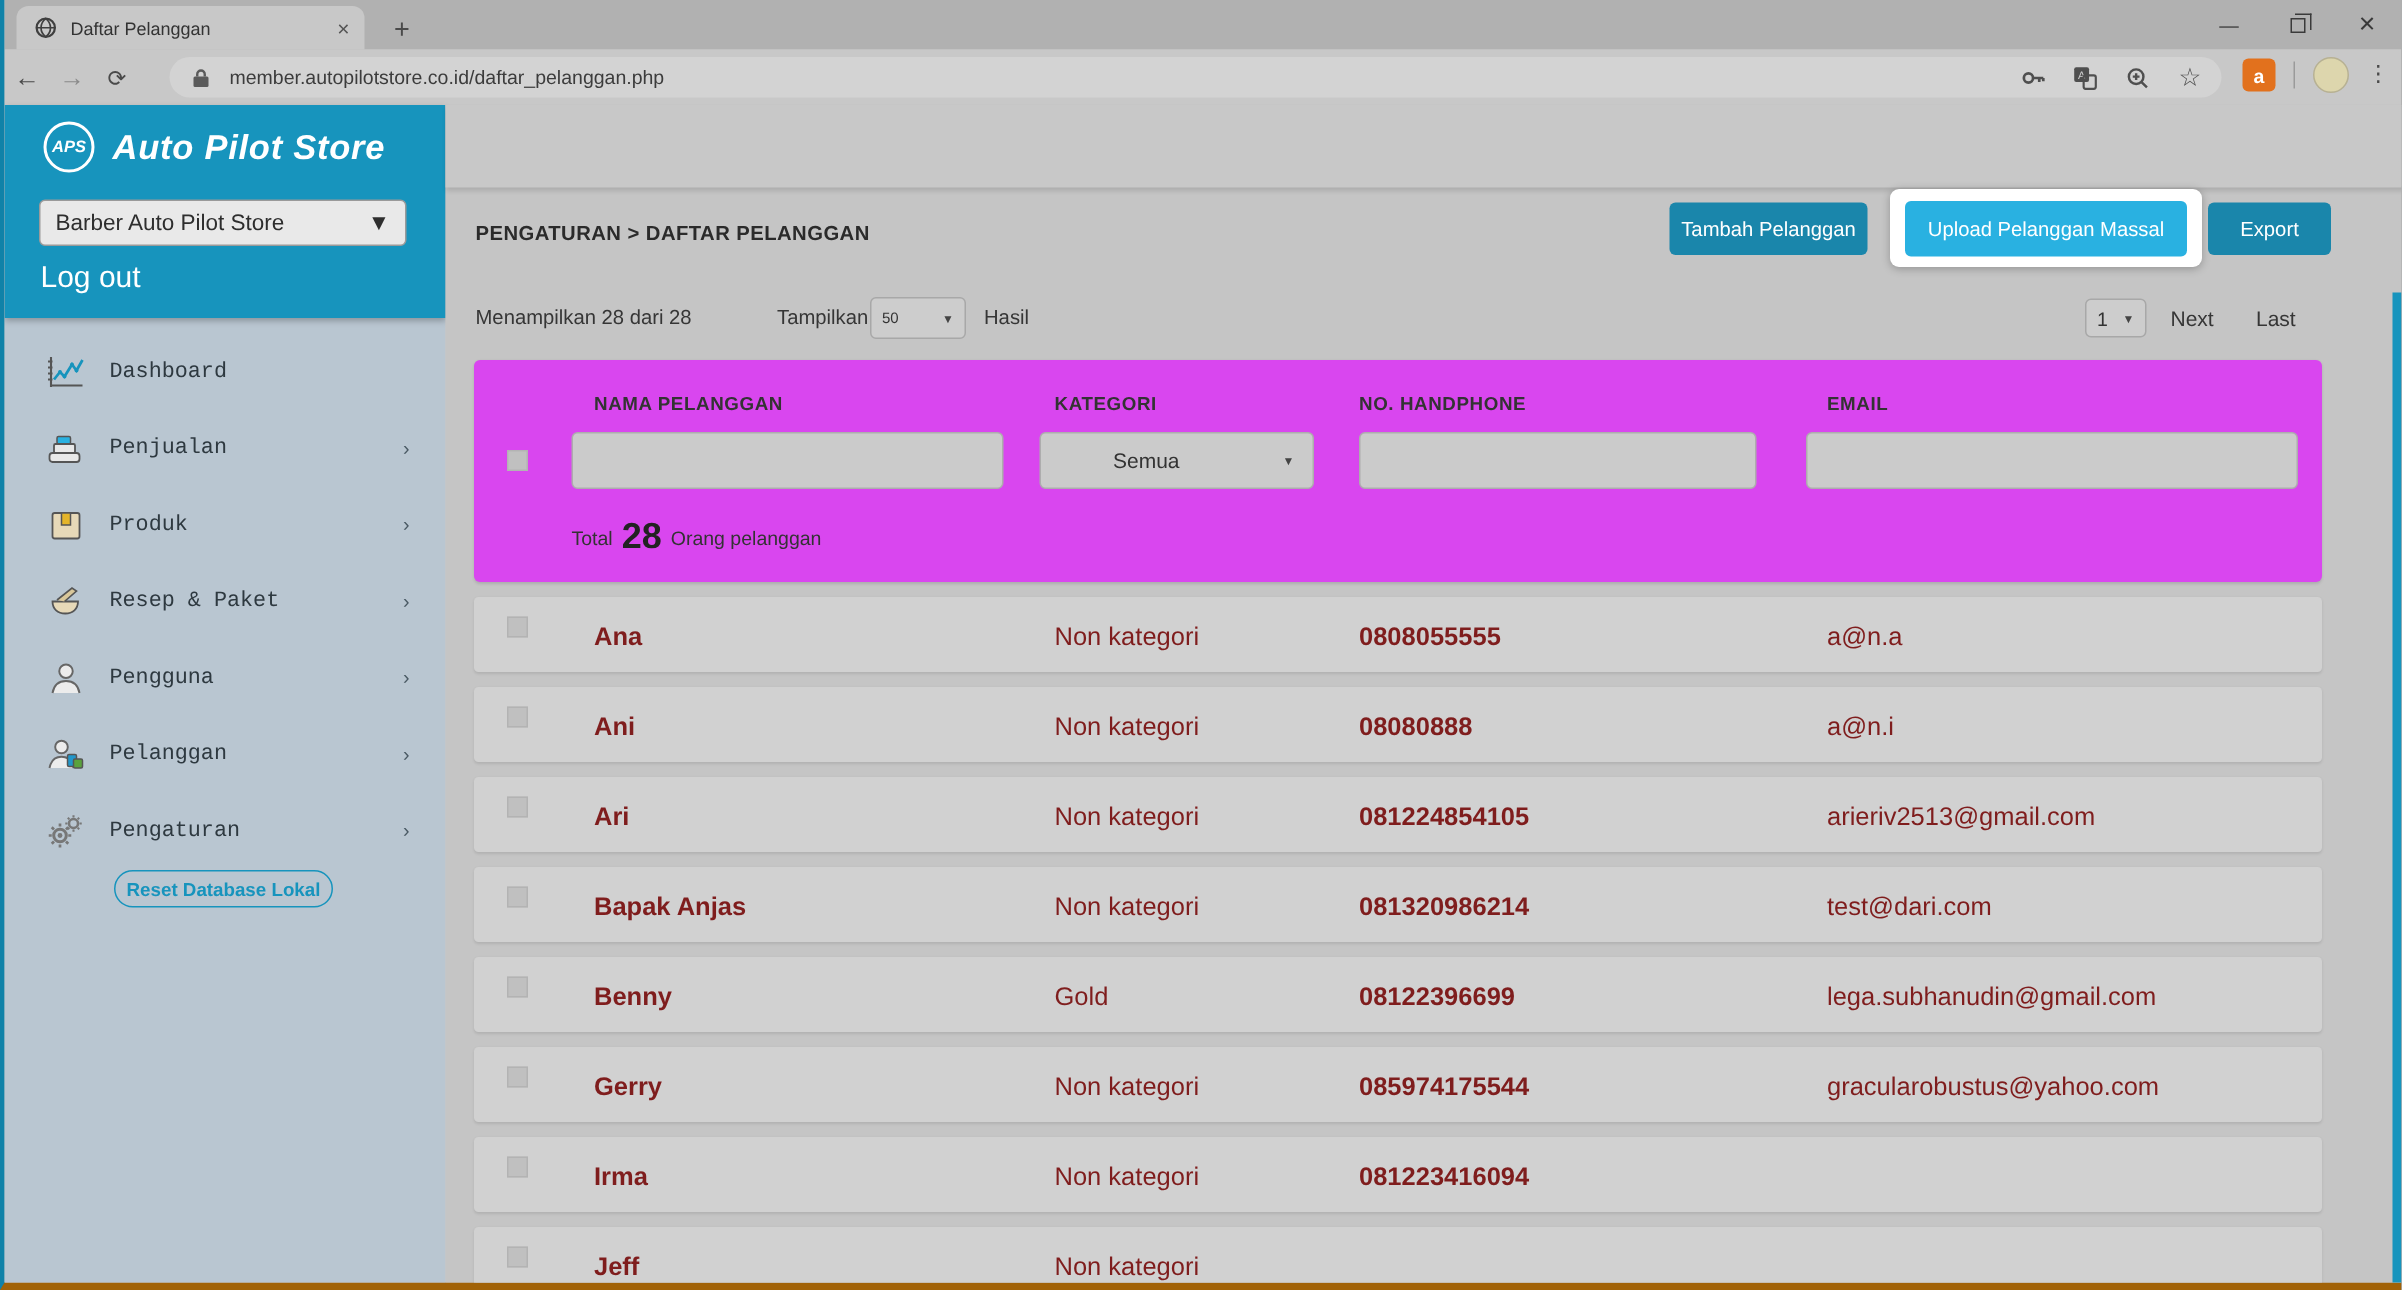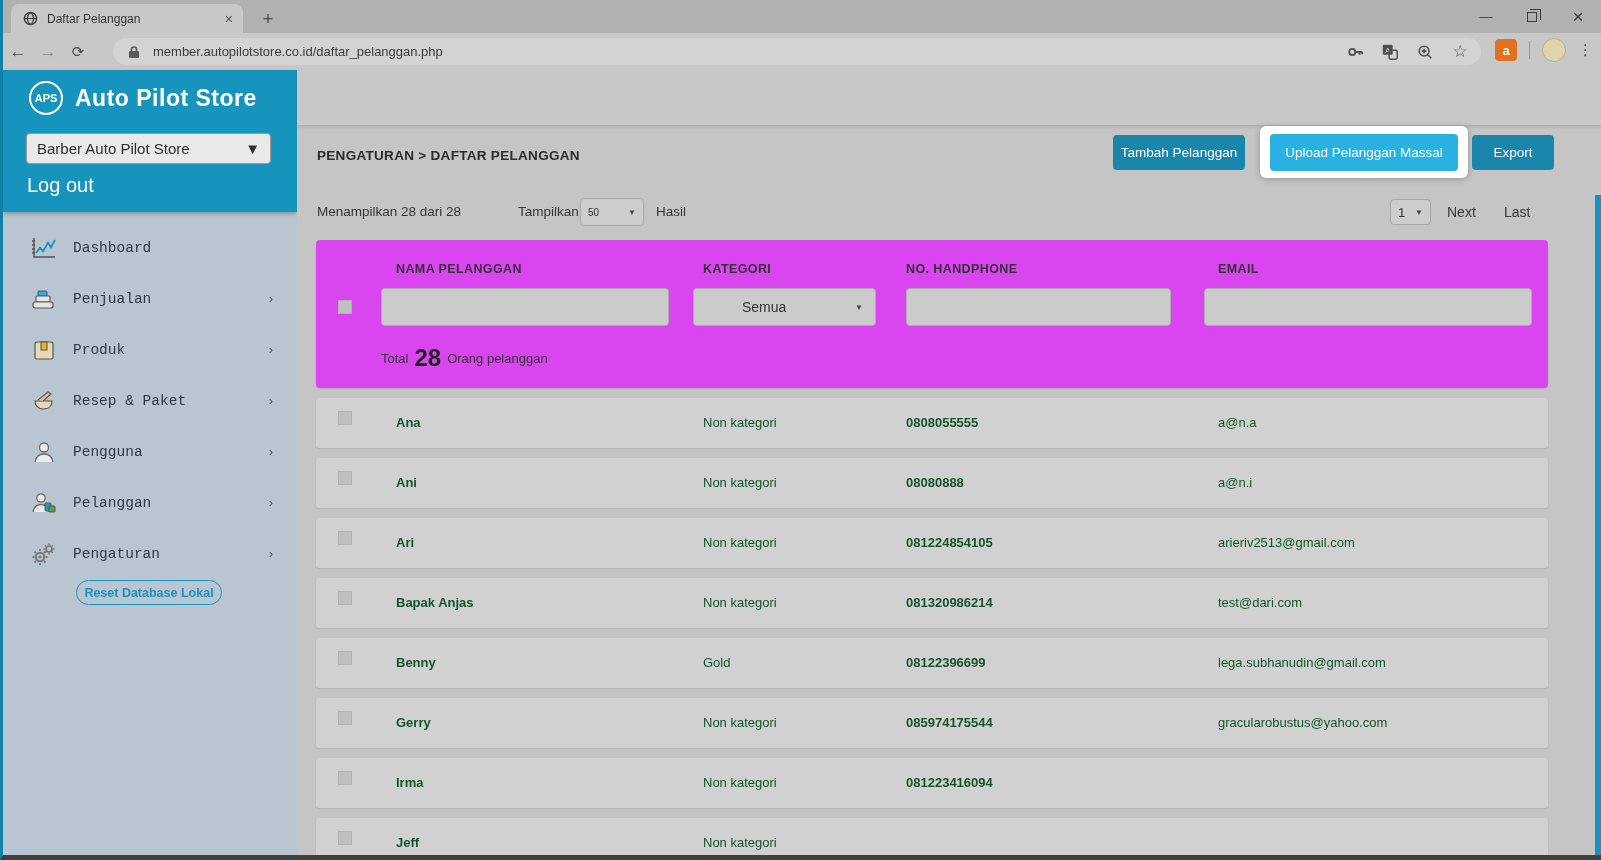--- a/index.html
+++ b/index.html
@@ -1,19 +1,19 @@
 <!DOCTYPE html>
 <html><head>
 <meta charset="utf-8">
 <style>
   * { margin:0; padding:0; box-sizing:border-box; }
   html,body { width:1601px; height:860px; overflow:hidden; background:#9e9e9e; }
   body { font-family:"Liberation Sans","DejaVu Sans",sans-serif; }
   #app { position:relative; width:1601px; height:860px; overflow:hidden;
-         border-left:3px solid #1082a8; border-bottom:5px solid #404040; background:#c6c6c6; }
+         border-left:3px solid #1082a8; border-bottom:5px solid #a16207; background:#c6c6c6; }
 
   
   .titlebar { position:absolute; left:0; top:0; width:100%; height:33px; background:#b1b1b1; }
   .tab { position:absolute; left:8px; top:4px; width:232px; height:29px; background:#c8c8c8;
          border-radius:8px 8px 0 0; display:flex; align-items:center; padding:0 10px; gap:8px; }
   .tab-title { font-size:12px; color:#333; flex:1; white-space:nowrap; overflow:hidden; }
   .tab-close { color:#555; font-size:14px; cursor:default; }
   .newtab { position:absolute; left:253px; top:8px; width:24px; height:24px; color:#4a4a4a;
             font-size:18px; text-align:center; line-height:22px; }
   .wincontrols { position:absolute; right:0; top:0; height:33px; display:flex; }
@@ -36,21 +36,21 @@
                justify-content:center; color:#fff; font-size:13px; font-weight:bold; }
   .tb-right { position:absolute; right:8px; top:5px; display:flex; align-items:center; gap:12px; }
   .divider-v { width:1px; height:18px; background:#9a9a9a; }
   .avatar { width:24px; height:24px; border-radius:50%; background:#ddd6ad; border:1px solid #b7b193; }
   .dots { color:#4a4a4a; font-size:15px; letter-spacing:0; line-height:6px; text-align:center; }
 
   
   .sidebar { position:absolute; left:0; top:70px; width:294px; height:790px; background:#b9c6d1; }
   .side-head { position:absolute; left:0; top:0; width:100%; height:142px; background:#1794bd;
                box-shadow:0 2px 4px rgba(0,0,0,.25); }
-  .brand { position:absolute; left:26px; top:11px; display:flex; align-items:center; gap:12px; }
+  .brand { position:absolute; left:26px; top:11px; display:flex; align-items:center; gap:12px;font-style:italic; }
   .logo-circle { width:34px; height:34px; border-radius:50%; border:2.5px solid #fff; color:#fff;
                  display:flex; align-items:center; justify-content:center; font-size:11px; font-weight:bold; }
   .brand-name { color:#fff; font-size:23px; font-weight:bold; letter-spacing:.5px; }
   .store-select { position:absolute; left:23px; top:63px; width:245px; height:31px; background:#e9e9e9;
                   border:1px solid #9a9a9a; border-radius:4px; display:flex; align-items:center;
                   padding:0 10px; justify-content:space-between; }
   .store-select span { font-size:15px; color:#2e2e2e; }
   .caret { font-size:8px; color:#444; }
   .logout { position:absolute; left:24px; top:104px; color:#fff; font-size:20px; }
 
@@ -98,21 +98,21 @@
               border-radius:4px; display:flex; align-items:center; justify-content:space-between;
               padding:0 12px; font-size:14px; color:#333; }
   .total-line { position:absolute; left:65px; top:104px; font-size:13px; color:#333;
                 display:flex; align-items:center; gap:6px; }
   .total-count { font-size:24px; font-weight:bold; color:#222; }
 
   .rows { position:absolute; left:19px; top:328px; width:1232px; display:flex; flex-direction:column; gap:10px; }
   .crow { position:relative; height:50px; background:#d1d1d1; border-radius:3px;
           box-shadow:0 1px 2px rgba(0,0,0,.1); }
   .crow .checkbox { top:13px; left:22px; }
-  .cell { position:absolute; top:17px; font-size:13px; color:#14532d; }
+  .cell { position:absolute; top:17px; font-size:17px; color:#7f1d1d; }
   .cell.bold { font-weight:bold; }
 
   .scrollbar { position:absolute; right:0; top:125px; width:9px; height:735px; background:#1794bd; }
 </style>
 </head>
 <body>
 
 <div id="app">
 
   <div class="titlebar">

